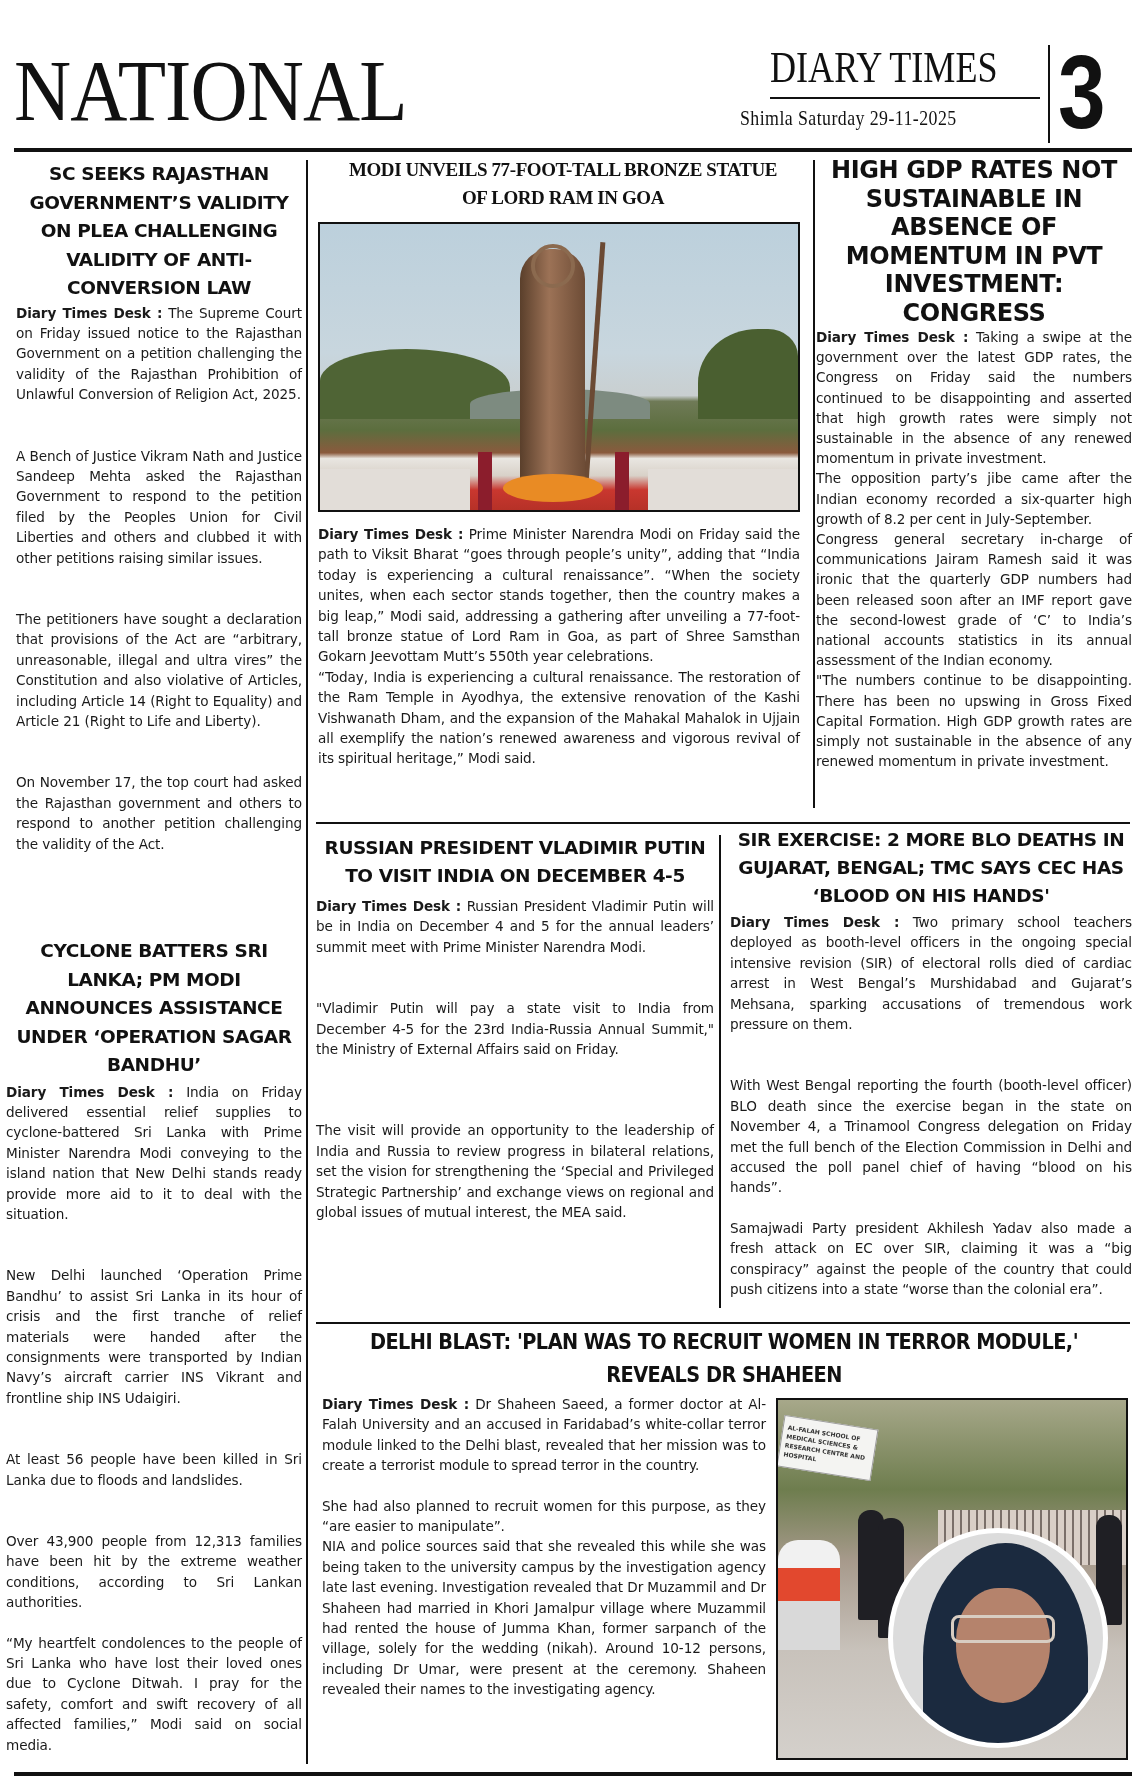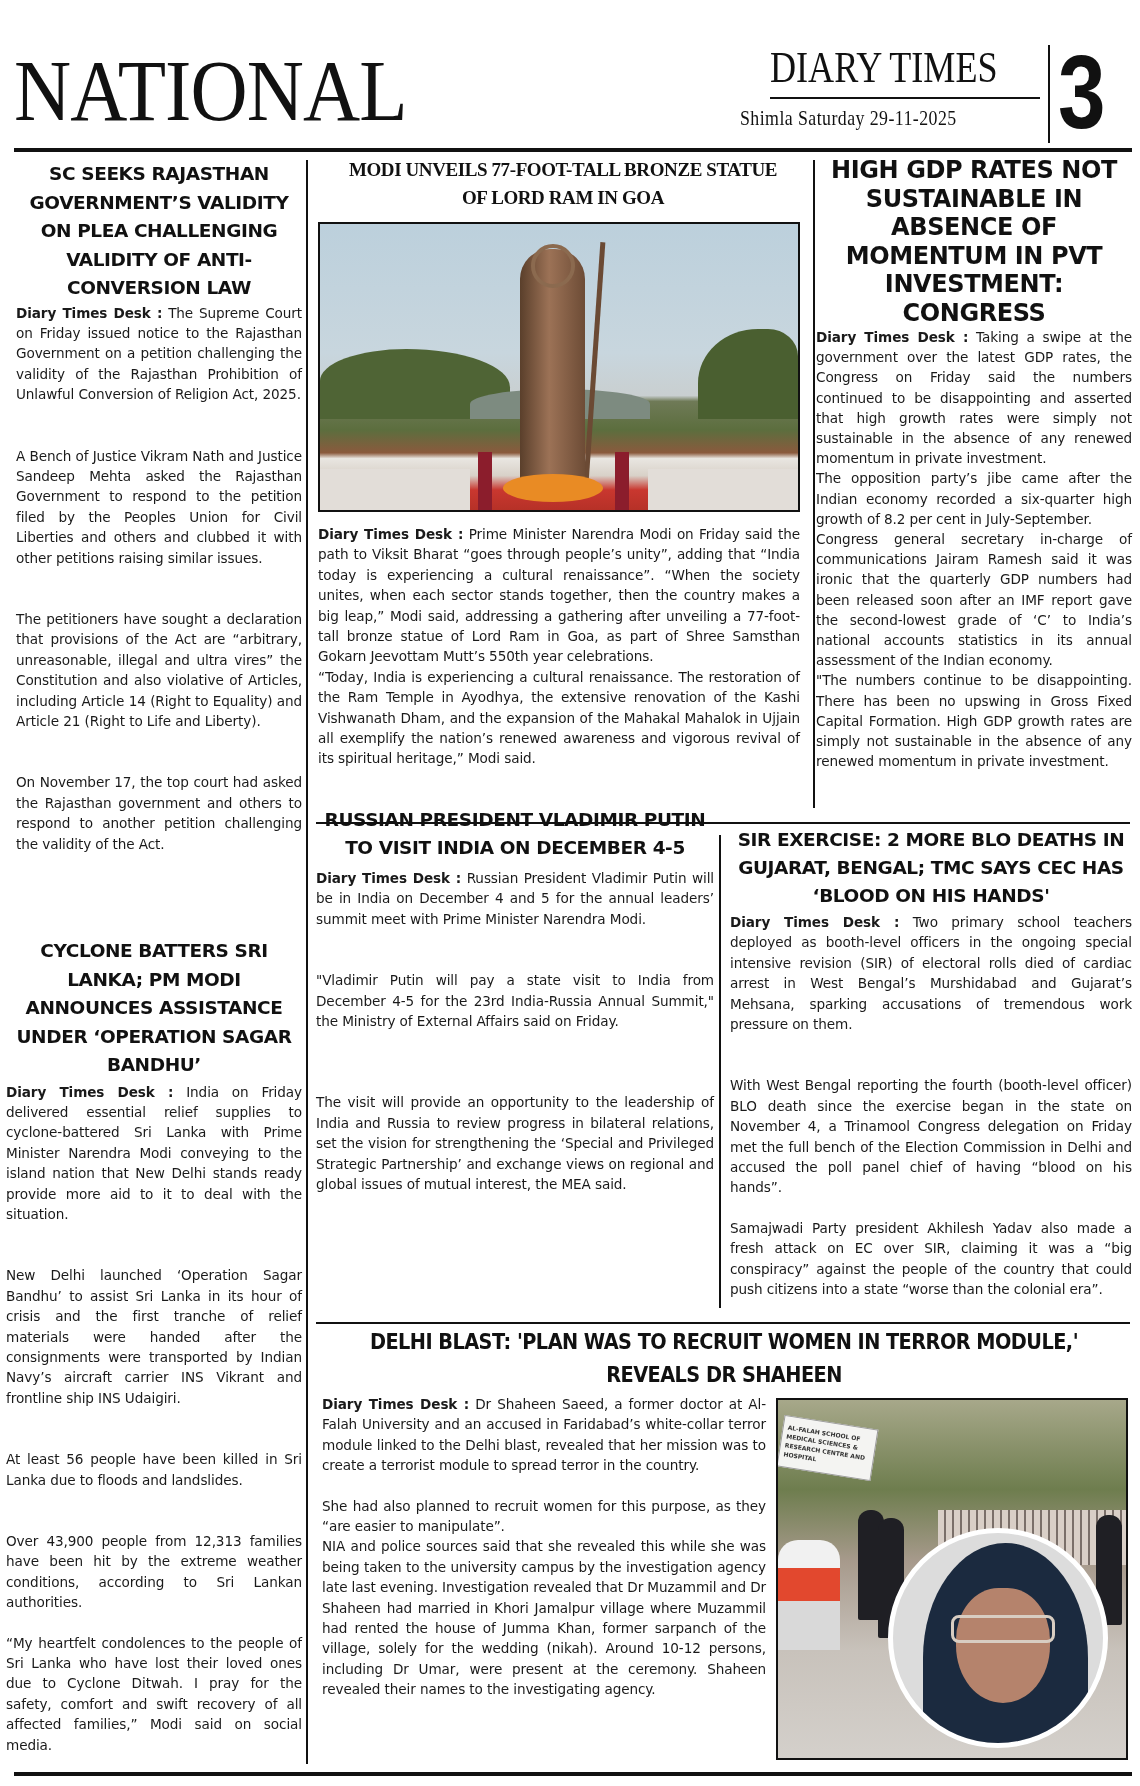--- a/index.html
+++ b/index.html
@@ -81,21 +81,21 @@
     <div class="gap-lg"></div>
     <p>On November 17, the top court had asked the Rajasthan government and others to respond to another petition challenging the validity of the Act.</p>
   </div>
 </article>
 
 <article class="col" style="left:6px; top:937px; width:296px;">
   <h2 class="headline" style="font-size:18.5px; line-height:28.5px;">CYCLONE BATTERS SRI LANKA; PM MODI ANNOUNCES ASSISTANCE UNDER ‘OPERATION SAGAR BANDHU’</h2>
   <div class="body-text" style="margin-top:2px;">
     <p><span class="kicker">Diary Times Desk :</span><span> India on Friday delivered essential relief supplies to cyclone-battered Sri Lanka with Prime Minister Narendra Modi conveying to the island nation that New Delhi stands ready provide more aid to it to deal with the situation.</span></p>
     <div class="gap-lg"></div>
-    <p>New Delhi launched ‘Operation Sagar Bandhu’ to assist Sri Lanka in its hour of crisis and the first tranche of relief materials were handed after the consignments were transported by Indian Navy’s aircraft carrier INS Vikrant and frontline ship INS Udaigiri.</p>
+    <p>New Delhi launched ‘Operation Prime Bandhu’ to assist Sri Lanka in its hour of crisis and the first tranche of relief materials were handed after the consignments were transported by Indian Navy’s aircraft carrier INS Vikrant and frontline ship INS Udaigiri.</p>
     <div class="gap-lg"></div>
     <p>At least 56 people have been killed in Sri Lanka due to floods and landslides.</p>
     <div class="gap-lg"></div>
     <p>Over 43,900 people from 12,313 families have been hit by the extreme weather conditions, according to Sri Lankan authorities.</p>
     <div class="gap-md"></div>
     <p>“My heartfelt condolences to the people of Sri Lanka who have lost their loved ones due to Cyclone Ditwah. I pray for the safety, comfort and swift recovery of all affected families,” Modi said on social media.</p>
   </div>
 </article>
 
 <article class="col" style="left:318px; top:156px; width:490px;">
@@ -122,21 +122,21 @@
 <article class="col" style="left:816px; top:156px; width:316px;">
   <h2 class="headline" style="font-size:24px; line-height:28.5px;">HIGH GDP RATES NOT SUSTAINABLE IN ABSENCE OF MOMENTUM IN PVT INVESTMENT: CONGRESS</h2>
   <div class="body-text" style="line-height:20.2px;">
     <p><span class="kicker">Diary Times Desk :</span><span> Taking a swipe at the government over the latest GDP rates, the Congress on Friday said the numbers continued to be disappointing and asserted that high growth rates were simply not sustainable in the absence of any renewed momentum in private investment.</span></p>
     <p>The opposition party’s jibe came after the Indian economy recorded a six-quarter high growth of 8.2 per cent in July-September.</p>
     <p>Congress general secretary in-charge of communications Jairam Ramesh said it was ironic that the quarterly GDP numbers had been released soon after an IMF report gave the second-lowest grade of ‘C’ to India’s national accounts statistics in its annual assessment of the Indian economy.</p>
     <p>"The numbers continue to be disappointing. There has been no upswing in Gross Fixed Capital Formation. High GDP growth rates are simply not sustainable in the absence of any renewed momentum in private investment.</p>
   </div>
 </article>
 
-<article class="col" style="left:316px; top:806px; width:398px;">
+<article class="col" style="left:316px; top:834px; width:398px;">
   <h2 class="headline" style="font-size:18.5px; line-height:28px;">RUSSIAN PRESIDENT VLADIMIR PUTIN TO VISIT INDIA ON DECEMBER 4-5</h2>
   <div class="body-text" style="margin-top:6px;">
     <p><span class="kicker">Diary Times Desk :</span><span> Russian President Vladimir Putin will be in India on December 4 and 5 for the annual leaders’ summit meet with Prime Minister Narendra Modi.</span></p>
     <div class="gap-lg"></div>
     <p>"Vladimir Putin will pay a state visit to India from December 4-5 for the 23rd India-Russia Annual Summit," the Ministry of External Affairs said on Friday.</p>
     <div class="gap-lg"></div>
     <div class="gap-md"></div>
     <p>The visit will provide an opportunity to the leadership of India and Russia to review progress in bilateral relations, set the vision for strengthening the ‘Special and Privileged Strategic Partnership’ and exchange views on regional and global issues of mutual interest, the MEA said.</p>
   </div>
 </article>

